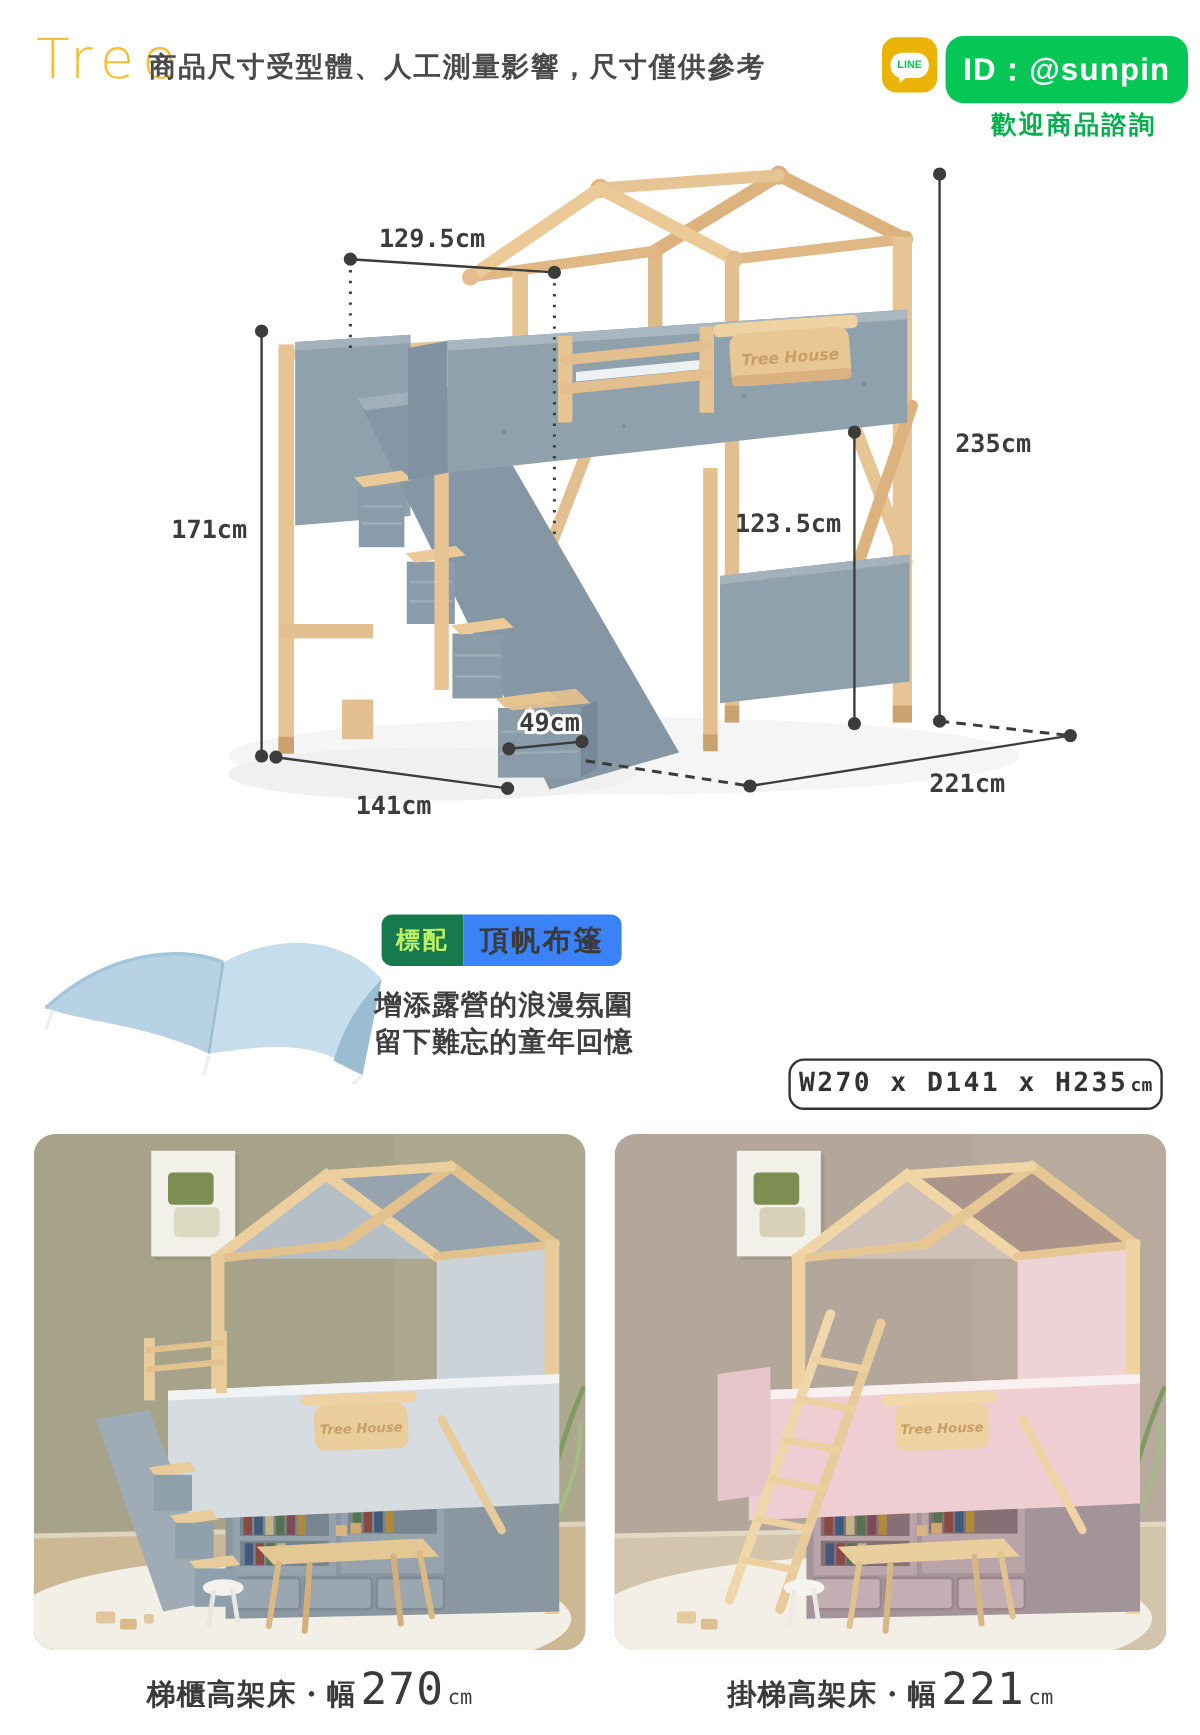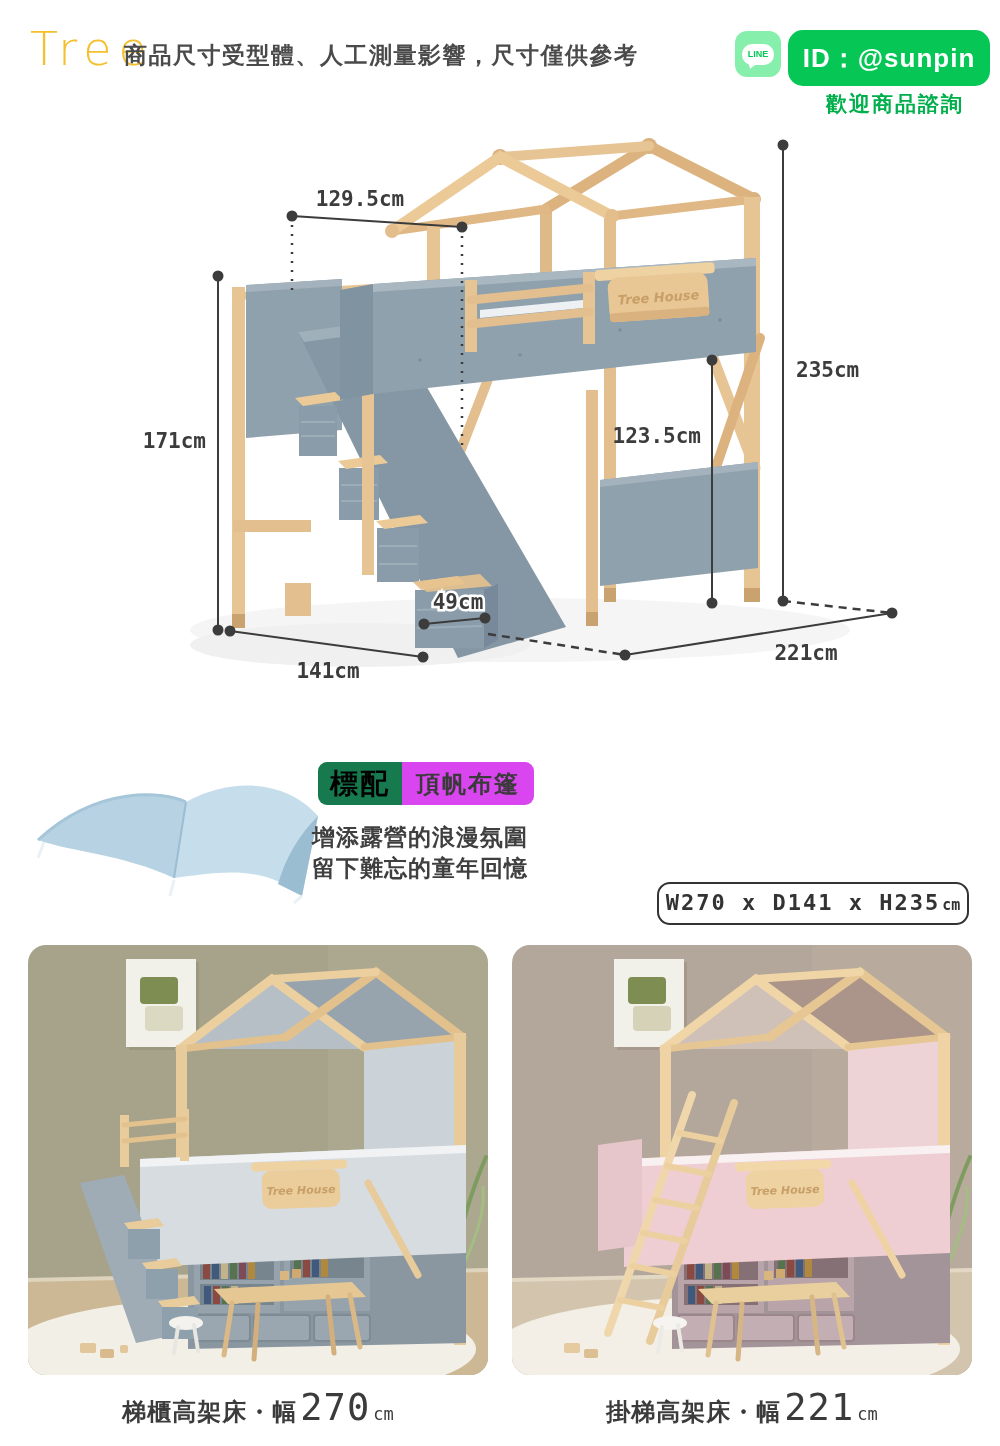--- a/index.html
+++ b/index.html
@@ -4,40 +4,40 @@
 <style>
   html,body{margin:0;padding:0;background:#ffffff;}
   #page{position:relative;width:1000px;height:1446px;background:#ffffff;overflow:hidden;
         font-family:"Liberation Sans",sans-serif;}
   
   .size-title{position:absolute;left:30px;top:22px;font-family:"DejaVu Sans",sans-serif;
       font-size:46px;font-weight:200;letter-spacing:7px;color:#F4C030;}
   .size-sub{position:absolute;left:124px;top:40px;font-size:23px;font-weight:700;
       letter-spacing:1.5px;color:#4a4a4a;}
   .line-icon{position:absolute;left:735px;top:31px;width:46px;height:46px;border-radius:12px;
-      background:#86efac;display:flex;align-items:center;justify-content:center;cursor:pointer;}
+      background:#eab308;display:flex;align-items:center;justify-content:center;cursor:pointer;}
   .line-bubble{width:32px;height:21px;background:#ffffff;border-radius:10px;position:relative;
       display:flex;align-items:center;justify-content:center;}
   .line-bubble:after{content:"";position:absolute;left:5px;bottom:-4px;width:0;height:0;
       border-left:4px solid transparent;border-right:4px solid transparent;border-top:6px solid #ffffff;
       transform:rotate(18deg);}
   .line-bubble span{color:#06C755;font-size:9px;font-weight:700;letter-spacing:0;}
   .line-pill{position:absolute;left:788px;top:30px;width:202px;height:56px;background:#06C755;
       border-radius:15px;display:flex;align-items:center;justify-content:center;color:#fff;
       font-size:26px;font-weight:600;letter-spacing:1px;cursor:pointer;}
   .line-welcome{position:absolute;right:36px;top:90px;font-size:21px;font-weight:700;
       letter-spacing:2px;color:#00AF4C;}
   
   .diagram-wrap{position:absolute;left:0;top:130px;width:1000px;height:582px;}
   
   .canopy-wrap{position:absolute;left:24px;top:736px;width:308px;height:168px;}
   .badge-row{position:absolute;left:318px;top:762px;display:flex;height:43px;}
-  .badge-std{background:#17794E;color:#000000;font-size:28px;font-weight:700;letter-spacing:2px;
+  .badge-std{background:#17794E;color:#bef264;font-size:20px;font-weight:700;letter-spacing:2px;
       border-radius:9px 0 0 9px;display:flex;align-items:center;padding:0 12px;}
-  .badge-item{background:#d946ef;color:#3a3a3a;font-size:24px;font-weight:700;letter-spacing:2px;
+  .badge-item{background:#3b82f6;color:#3a3a3a;font-size:24px;font-weight:700;letter-spacing:2px;
       border-radius:0 9px 9px 0;display:flex;align-items:center;padding:0 14px;}
   .canopy-desc{position:absolute;left:312px;top:822px;font-size:23px;font-weight:700;
       color:#3f3f3f;letter-spacing:1px;line-height:31px;}
   .note-en{position:absolute;right:32px;top:742px;text-align:right;color:#9b9b9b;
       font-family:"DejaVu Sans Mono",monospace;font-size:15.5px;letter-spacing:1px;line-height:31px;}
   .size-box{position:absolute;left:657px;top:846px;width:308px;height:38px;border:2.5px solid #333;
       border-radius:13px;display:flex;align-items:baseline;justify-content:center;gap:2px;
       font-family:"DejaVu Sans Mono",monospace;color:#333;padding-top:1px;margin-top:36px;}
   .size-box .val{font-size:22px;font-weight:600;letter-spacing:2px;line-height:36px;}
   .size-box .unit{font-size:15px;font-weight:600;}

